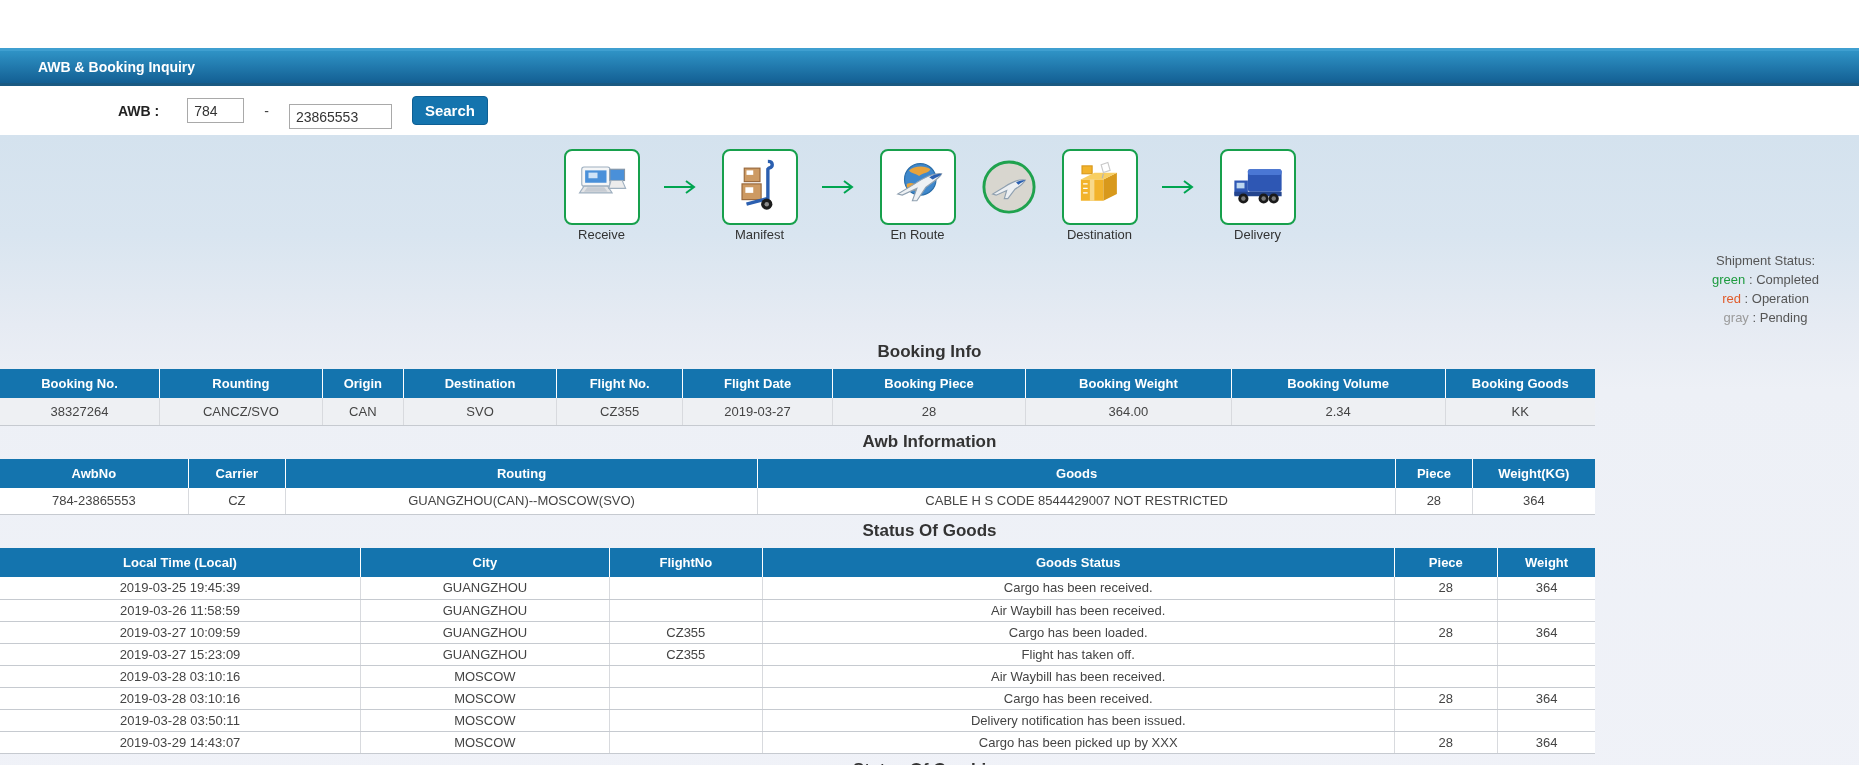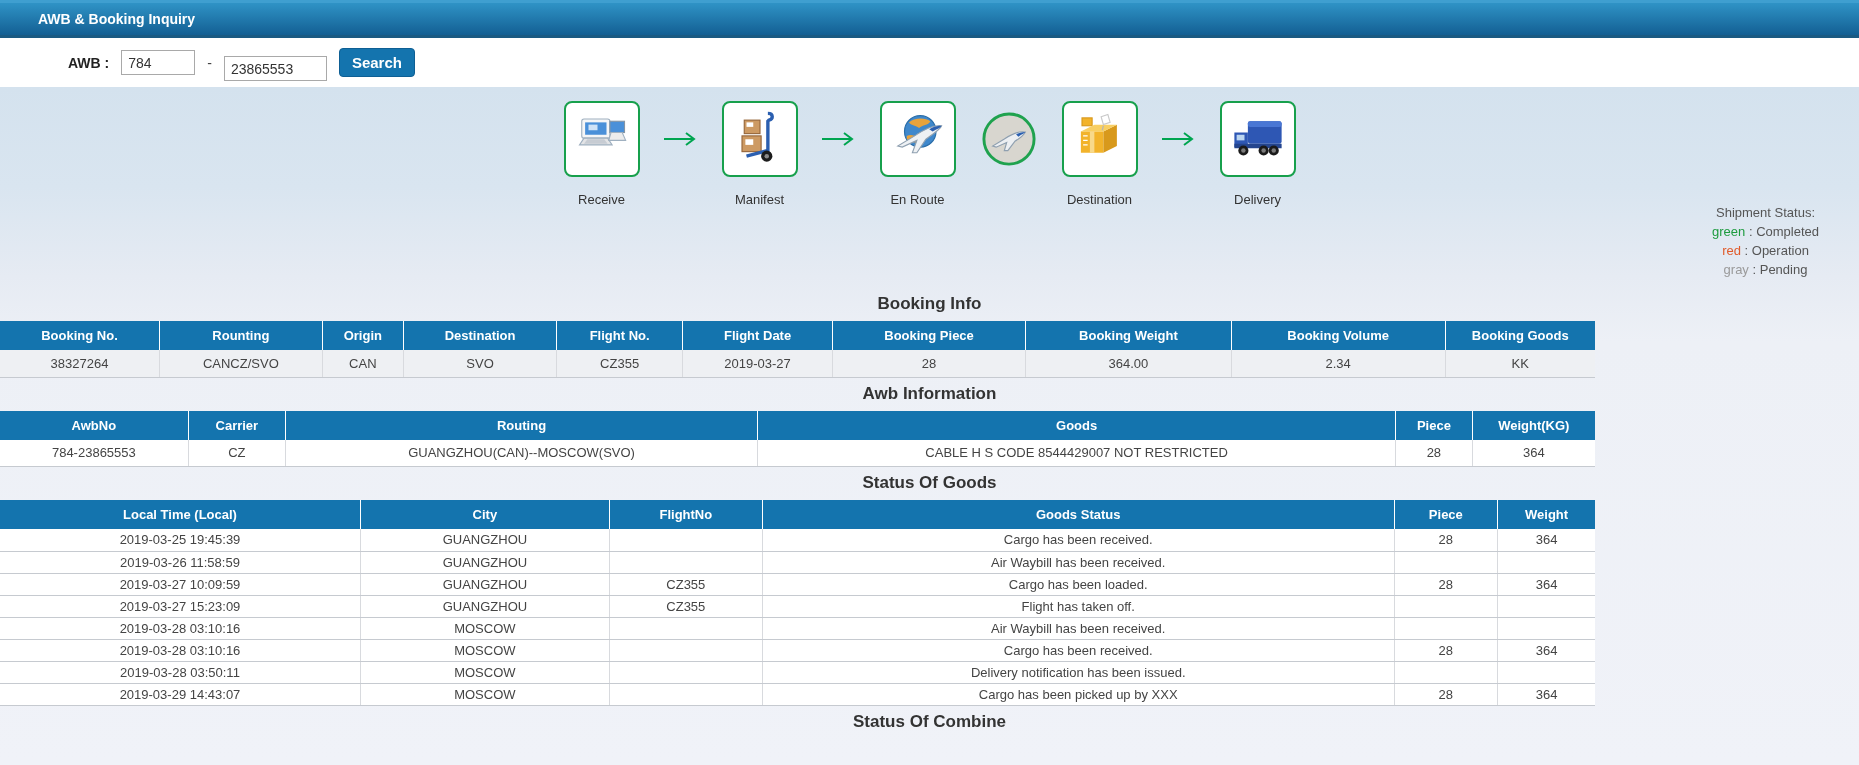--- a/index.html
+++ b/index.html
@@ -10,35 +10,36 @@
     background:#fff;
   }
   
   .topbar {
     height:38px;
     background:linear-gradient(#2f93c6,#135f93);
     border-top:3px solid #3f9fd0;
     border-bottom:3px solid #1a5a82;
     display:flex; align-items:center;
     padding-left:38px;
+    margin-top:48px;
   }
   .topbar-title { color:#fff; font-weight:bold; font-size:14px; }
 
   
   .search-row {
     height:49px; background:#fff;
     display:flex; align-items:center;
-    padding-left:68px; gap:12px;
+    padding-left:118px; gap:20px;
   }
   .search-label { font-weight:bold; font-size:14px; color:#222; }
   input.awb {
     height:25px; border:1px solid #a9a9a9; font-size:14px;
     padding:0 6px; color:#333; font-family:"Liberation Sans",sans-serif;
   }
-  .awb-prefix { width:74px; }
+  .awb-prefix { width:57px;margin-left:8px; }
   .awb-number { width:103px;margin-top:12px; }
   .dash { color:#444; font-size:14px; }
   .search-btn {
     background:#1474ae; color:#fff; font-weight:bold; font-size:15px;
     border:1px solid #0e5f94; border-radius:4px; padding:5px 12px;
     cursor:pointer; font-family:"Liberation Sans",sans-serif;
   }
 
   
   .content {
@@ -48,21 +49,21 @@
 
   
   .progress-section { position:relative; height:205px; padding-top:14px; }
   .steps { display:flex; justify-content:center; align-items:flex-start; }
   .step { display:flex; flex-direction:column; align-items:center; width:98px; }
   .icon-box {
     width:76px; height:76px; background:#fff;
     border:2px solid #17a04c; border-radius:8px;
     display:flex; align-items:center; justify-content:center;
   }
-  .step-label { margin-top:15px; font-size:13px; color:#333;text-align:center; }
+  .step-label { margin-top:2px; font-size:13px; color:#333;text-align:center; }
   .arrow { margin:30px 12px 0; }
   .transit { margin:10px 14px 0; }
 
   .legend {
     position:absolute; top:116px; right:40px;
     text-align:center; font-size:13px; color:#555; line-height:19px;
   }
   .lg-green { color:#1d9b3f; }
   .lg-red   { color:#e05b2b; }
   .lg-gray  { color:#9a9a9a; }

